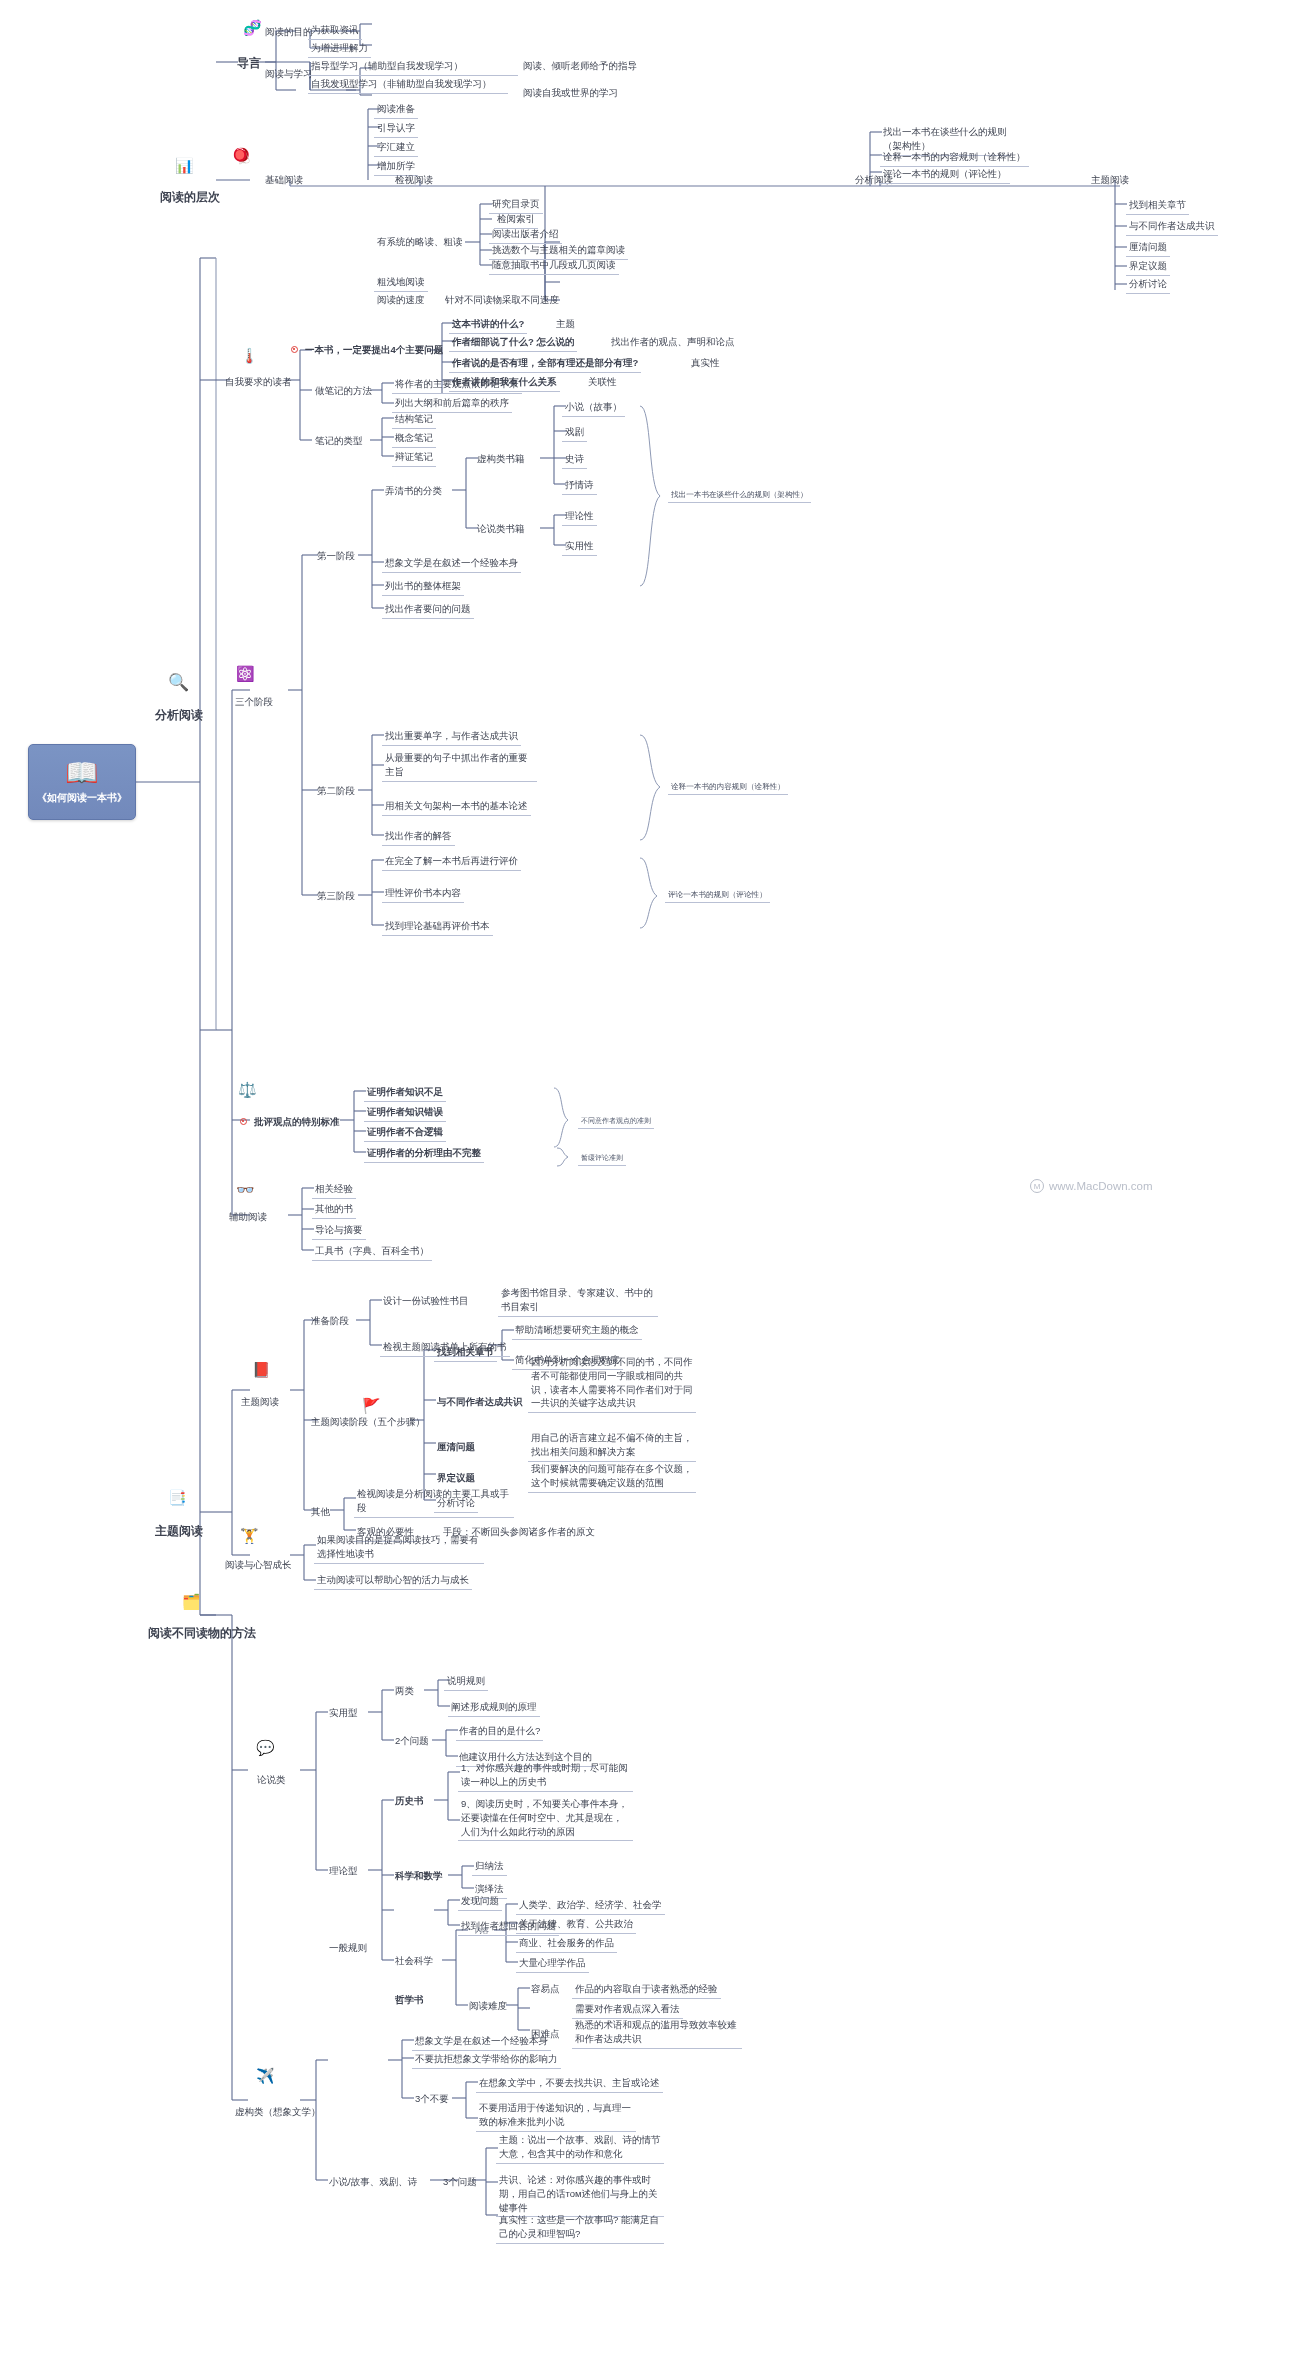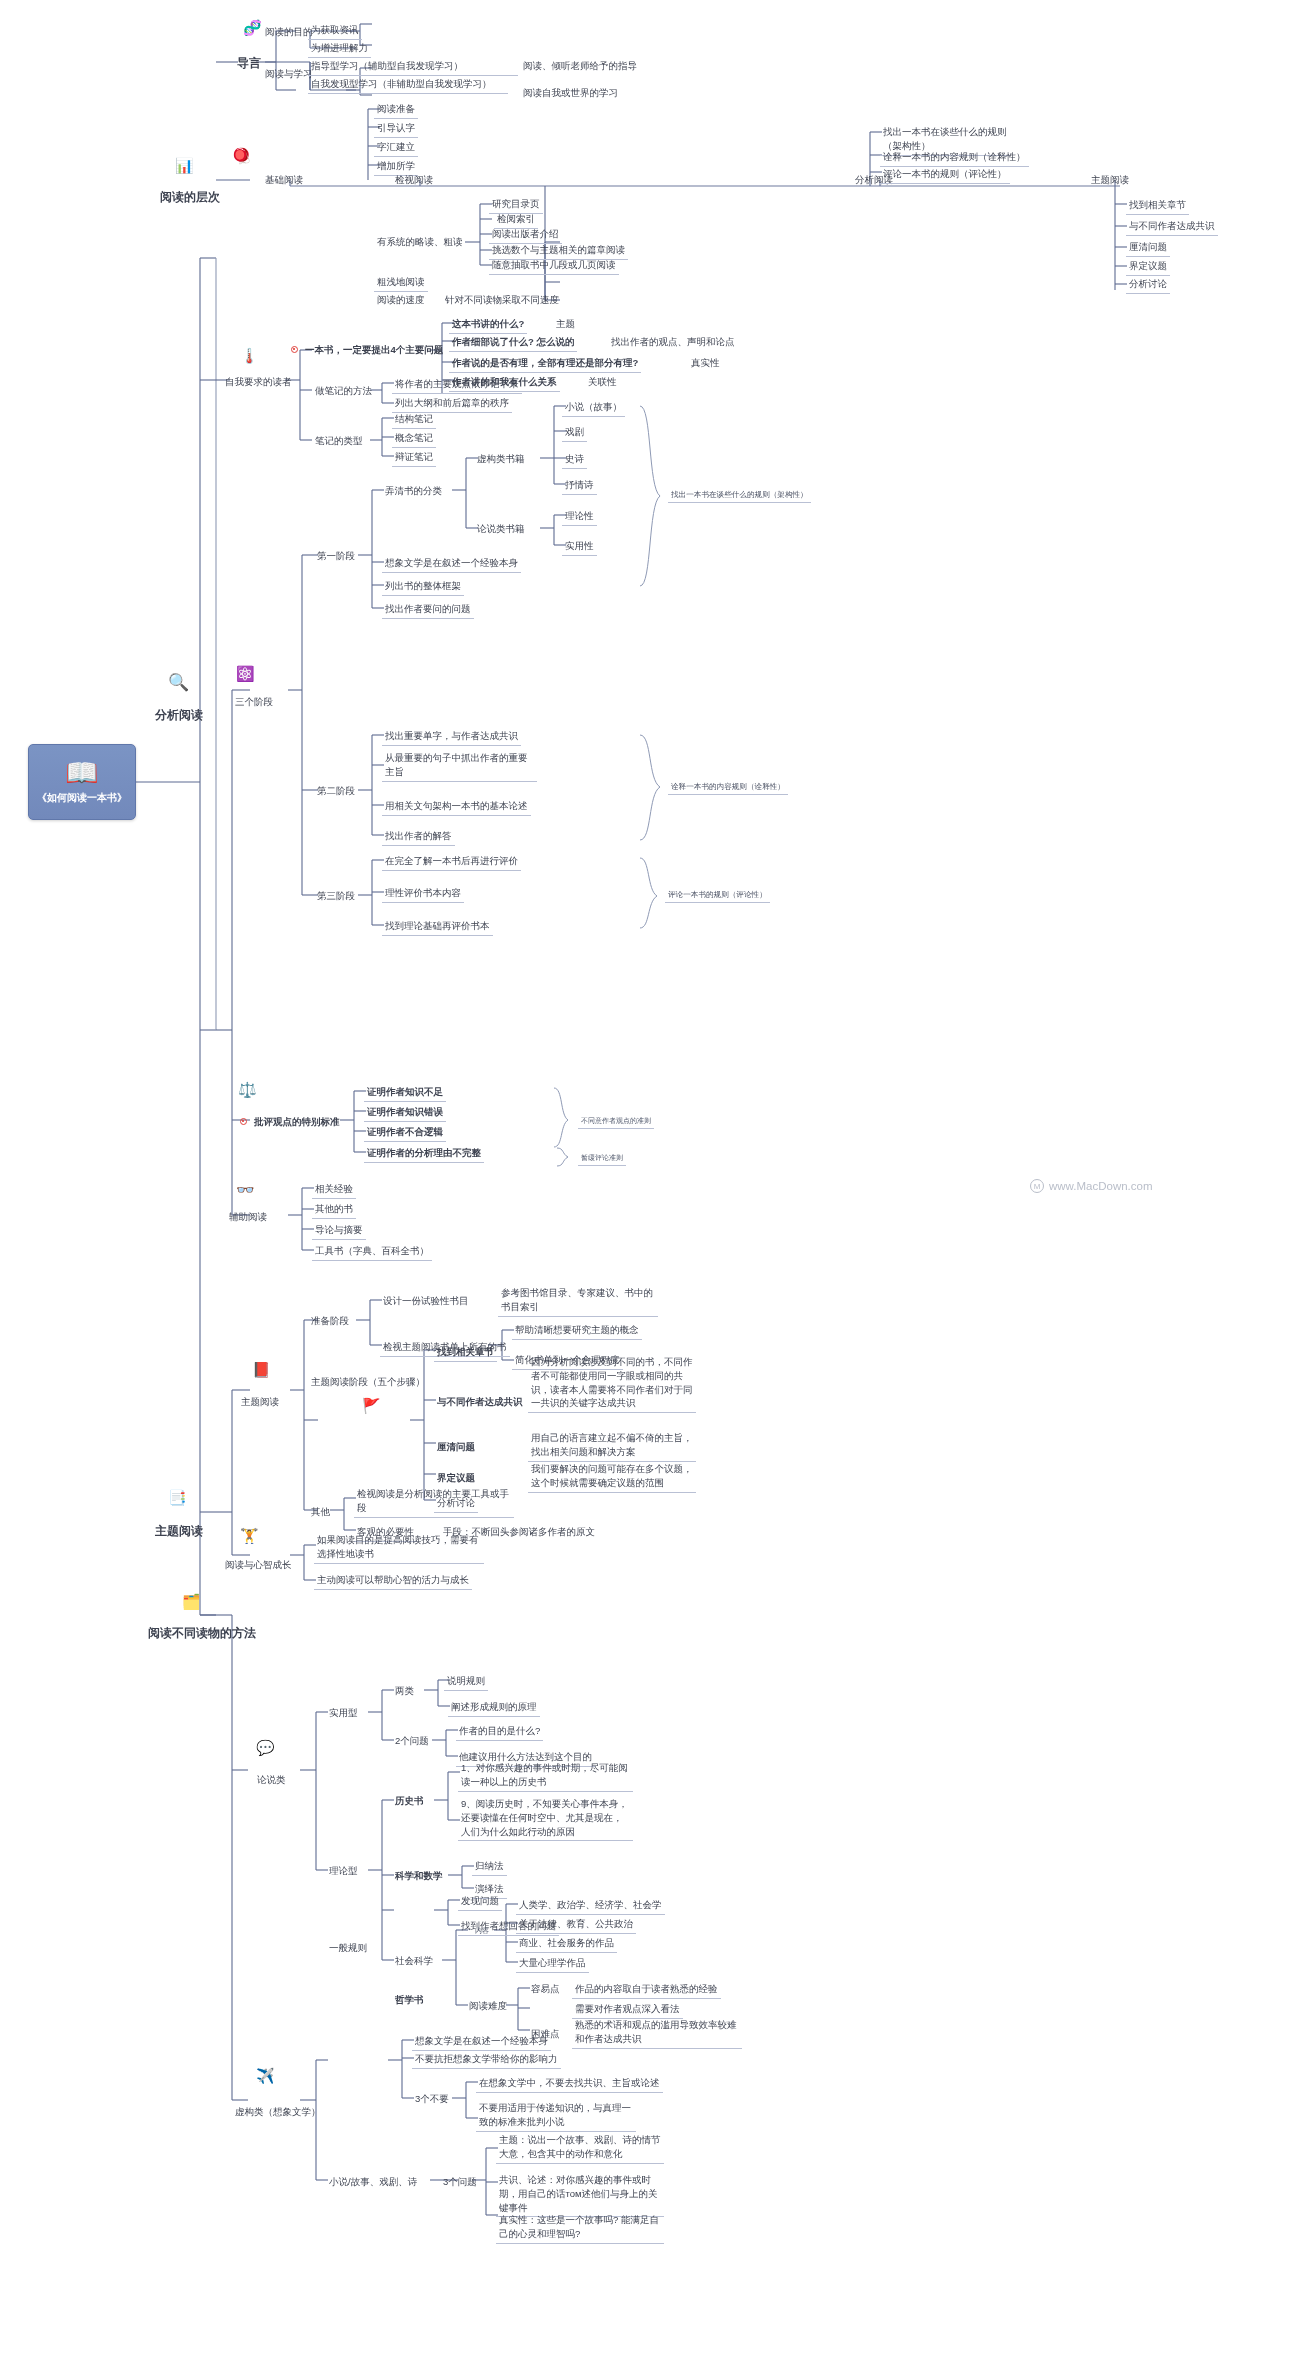--- a/index.html
+++ b/index.html
@@ -510,21 +510,21 @@
   <div class="node lbl" style="left:238px;top:1394px">主题阅读</div>
 
   <div class="node" style="left:308px;top:1313px">准备阶段</div>
   <div class="node" style="left:380px;top:1293px">设计一份试验性书目</div>
   <div class="node underline" style="left:498px;top:1285px;width:160px">参考图书馆目录、专家建议、书中的书目索引</div>
   <div class="node underline" style="left:380px;top:1339px">检视主题阅读书单上所有的书</div>
   <div class="node underline" style="left:512px;top:1322px">帮助清晰想要研究主题的概念</div>
   <div class="node underline" style="left:512px;top:1352px">简化书单到一个合理程度</div>
 
   <span class="ic" style="left:362px;top:1398px">🚩</span>
-  <div class="node" style="left:308px;top:1374px">主题阅读阶段（五个步骤）</div>
+  <div class="node" style="left:308px;top:1414px">主题阅读阶段（五个步骤）</div>
   <div class="node bold underline" style="left:434px;top:1344px">找到相关章节</div>
   <div class="node bold" style="left:434px;top:1394px">与不同作者达成共识</div>
   <div class="node underline" style="left:528px;top:1354px;width:168px">因为分析阅读涉及到不同的书，不同作者不可能都使用同一字眼或相同的共识，读者本人需要将不同作者们对于同一共识的关键字达成共识</div>
   <div class="node bold" style="left:434px;top:1439px">厘清问题</div>
   <div class="node underline" style="left:528px;top:1430px;width:168px">用自己的语言建立起不偏不倚的主旨，找出相关问题和解决方案</div>
   <div class="node bold" style="left:434px;top:1470px">界定议题</div>
   <div class="node underline" style="left:528px;top:1461px;width:168px">我们要解决的问题可能存在多个议题，这个时候就需要确定议题的范围</div>
   <div class="node underline" style="left:434px;top:1495px">分析讨论</div>
 
   <div class="node" style="left:308px;top:1504px">其他</div>

